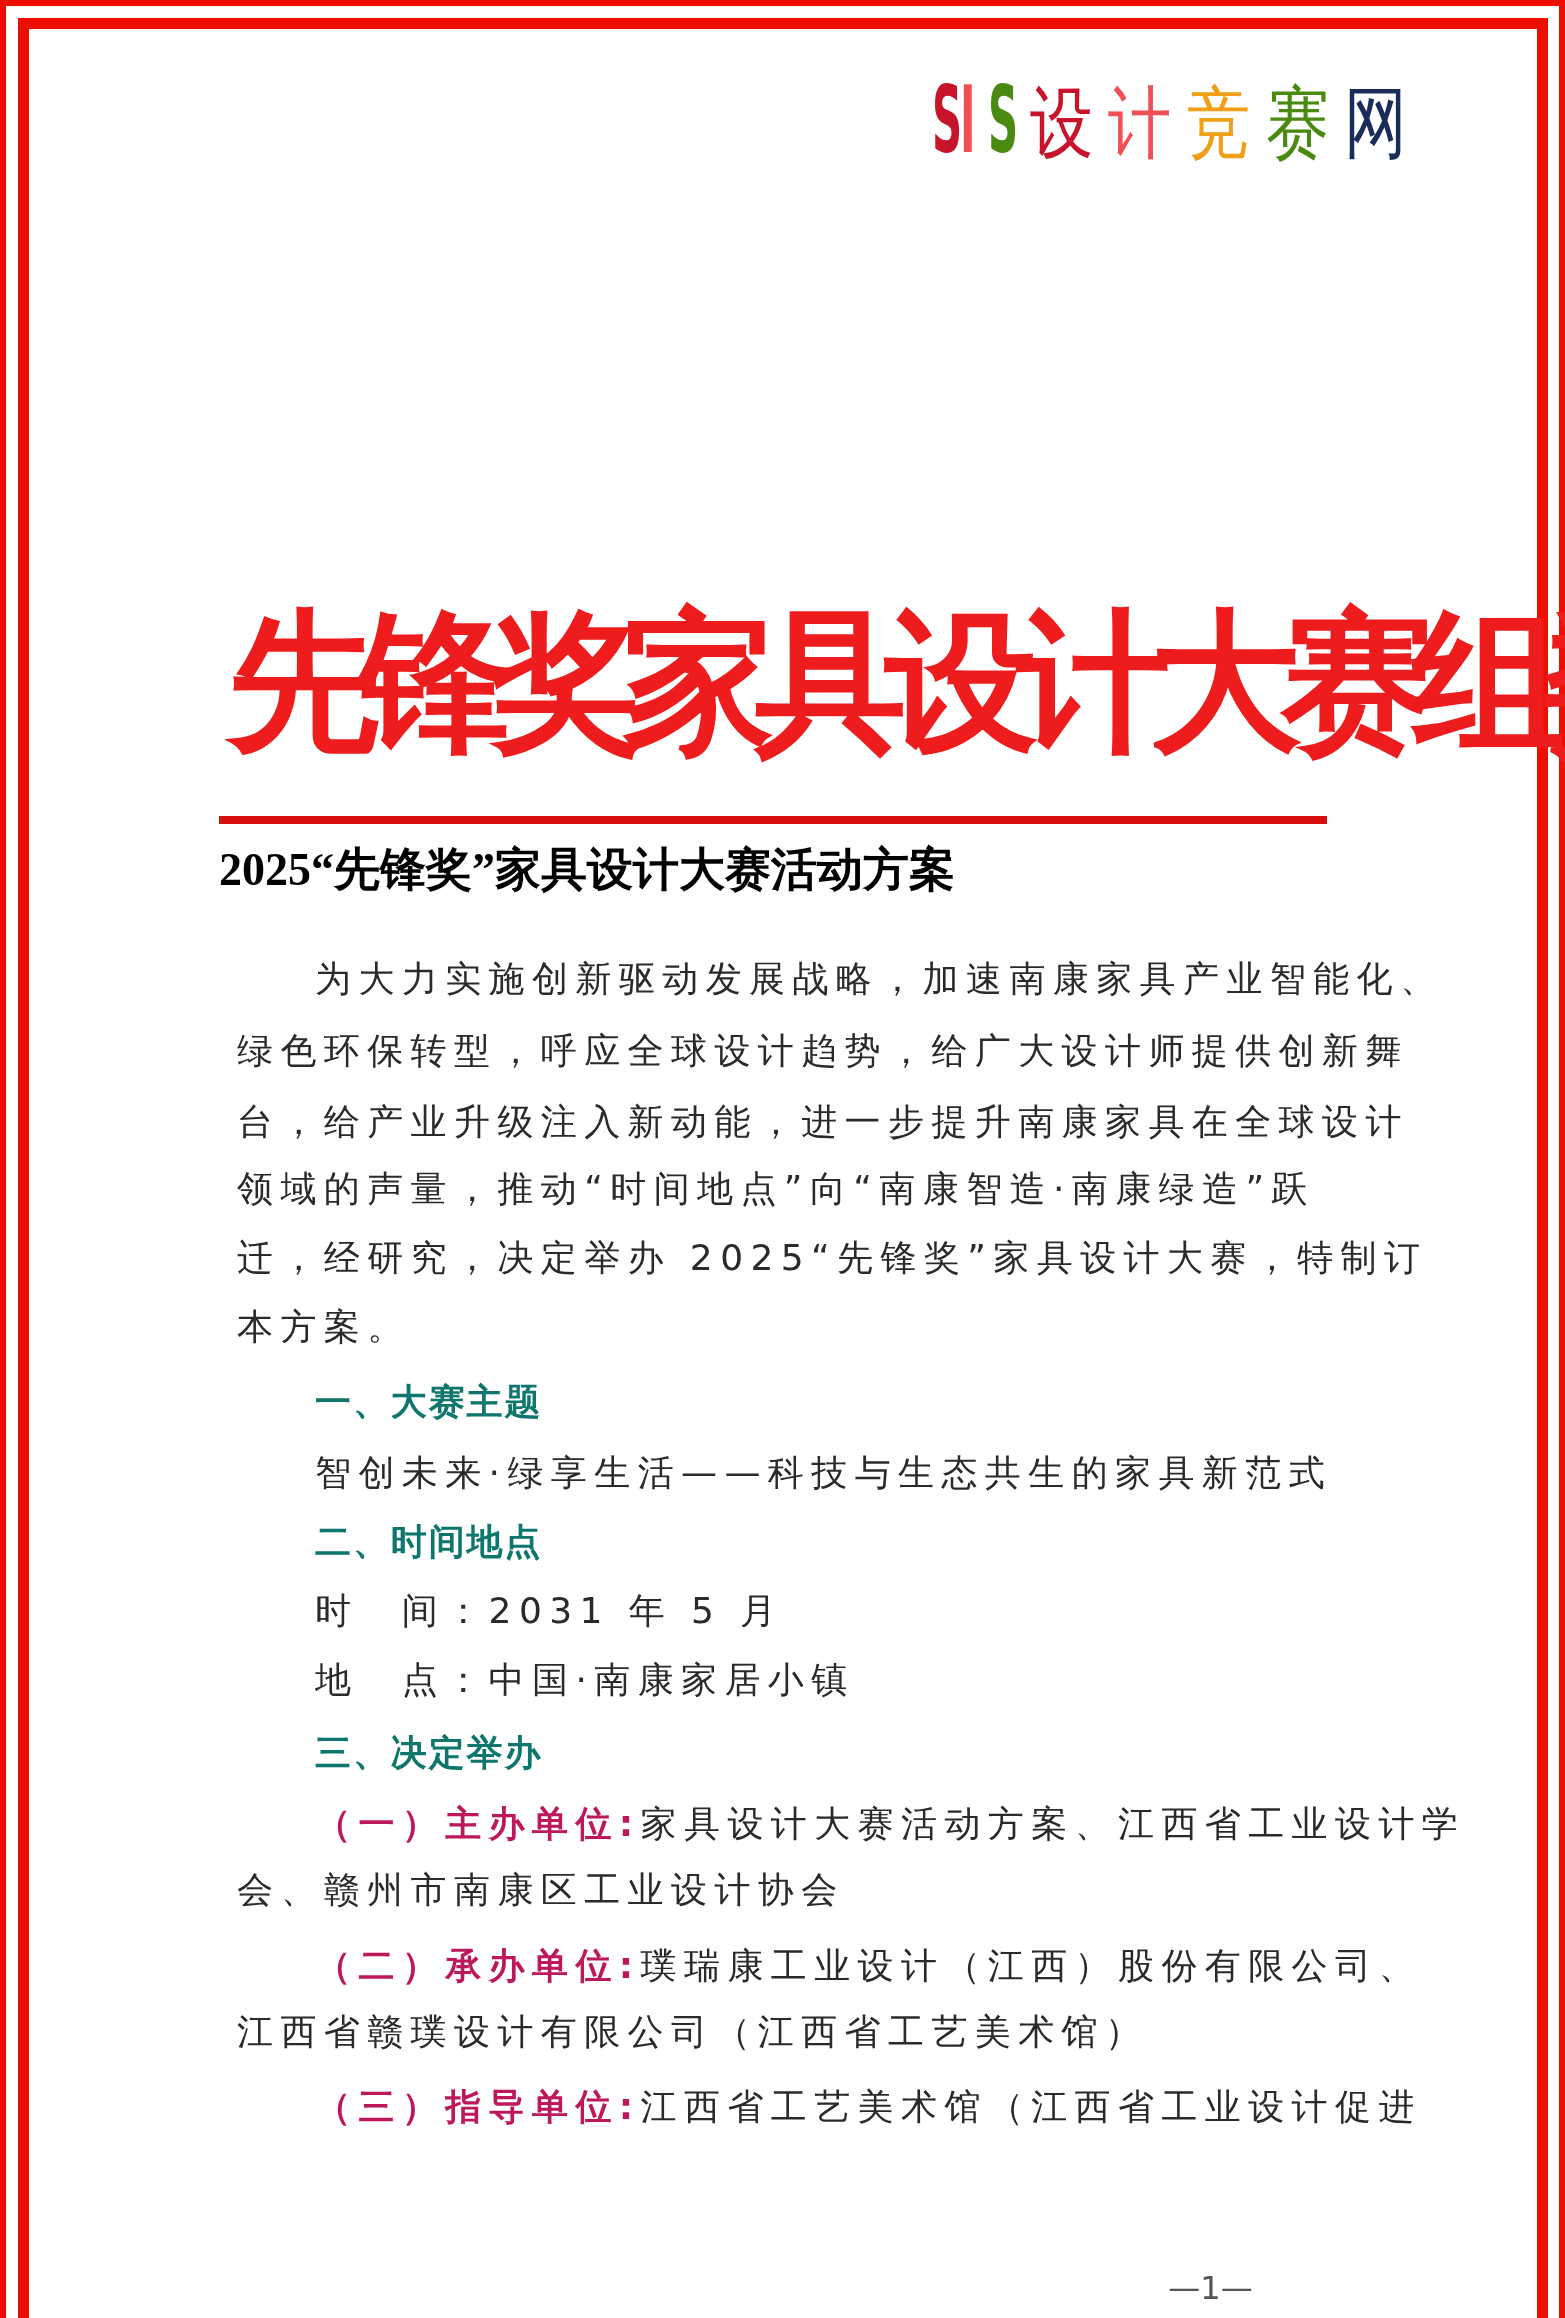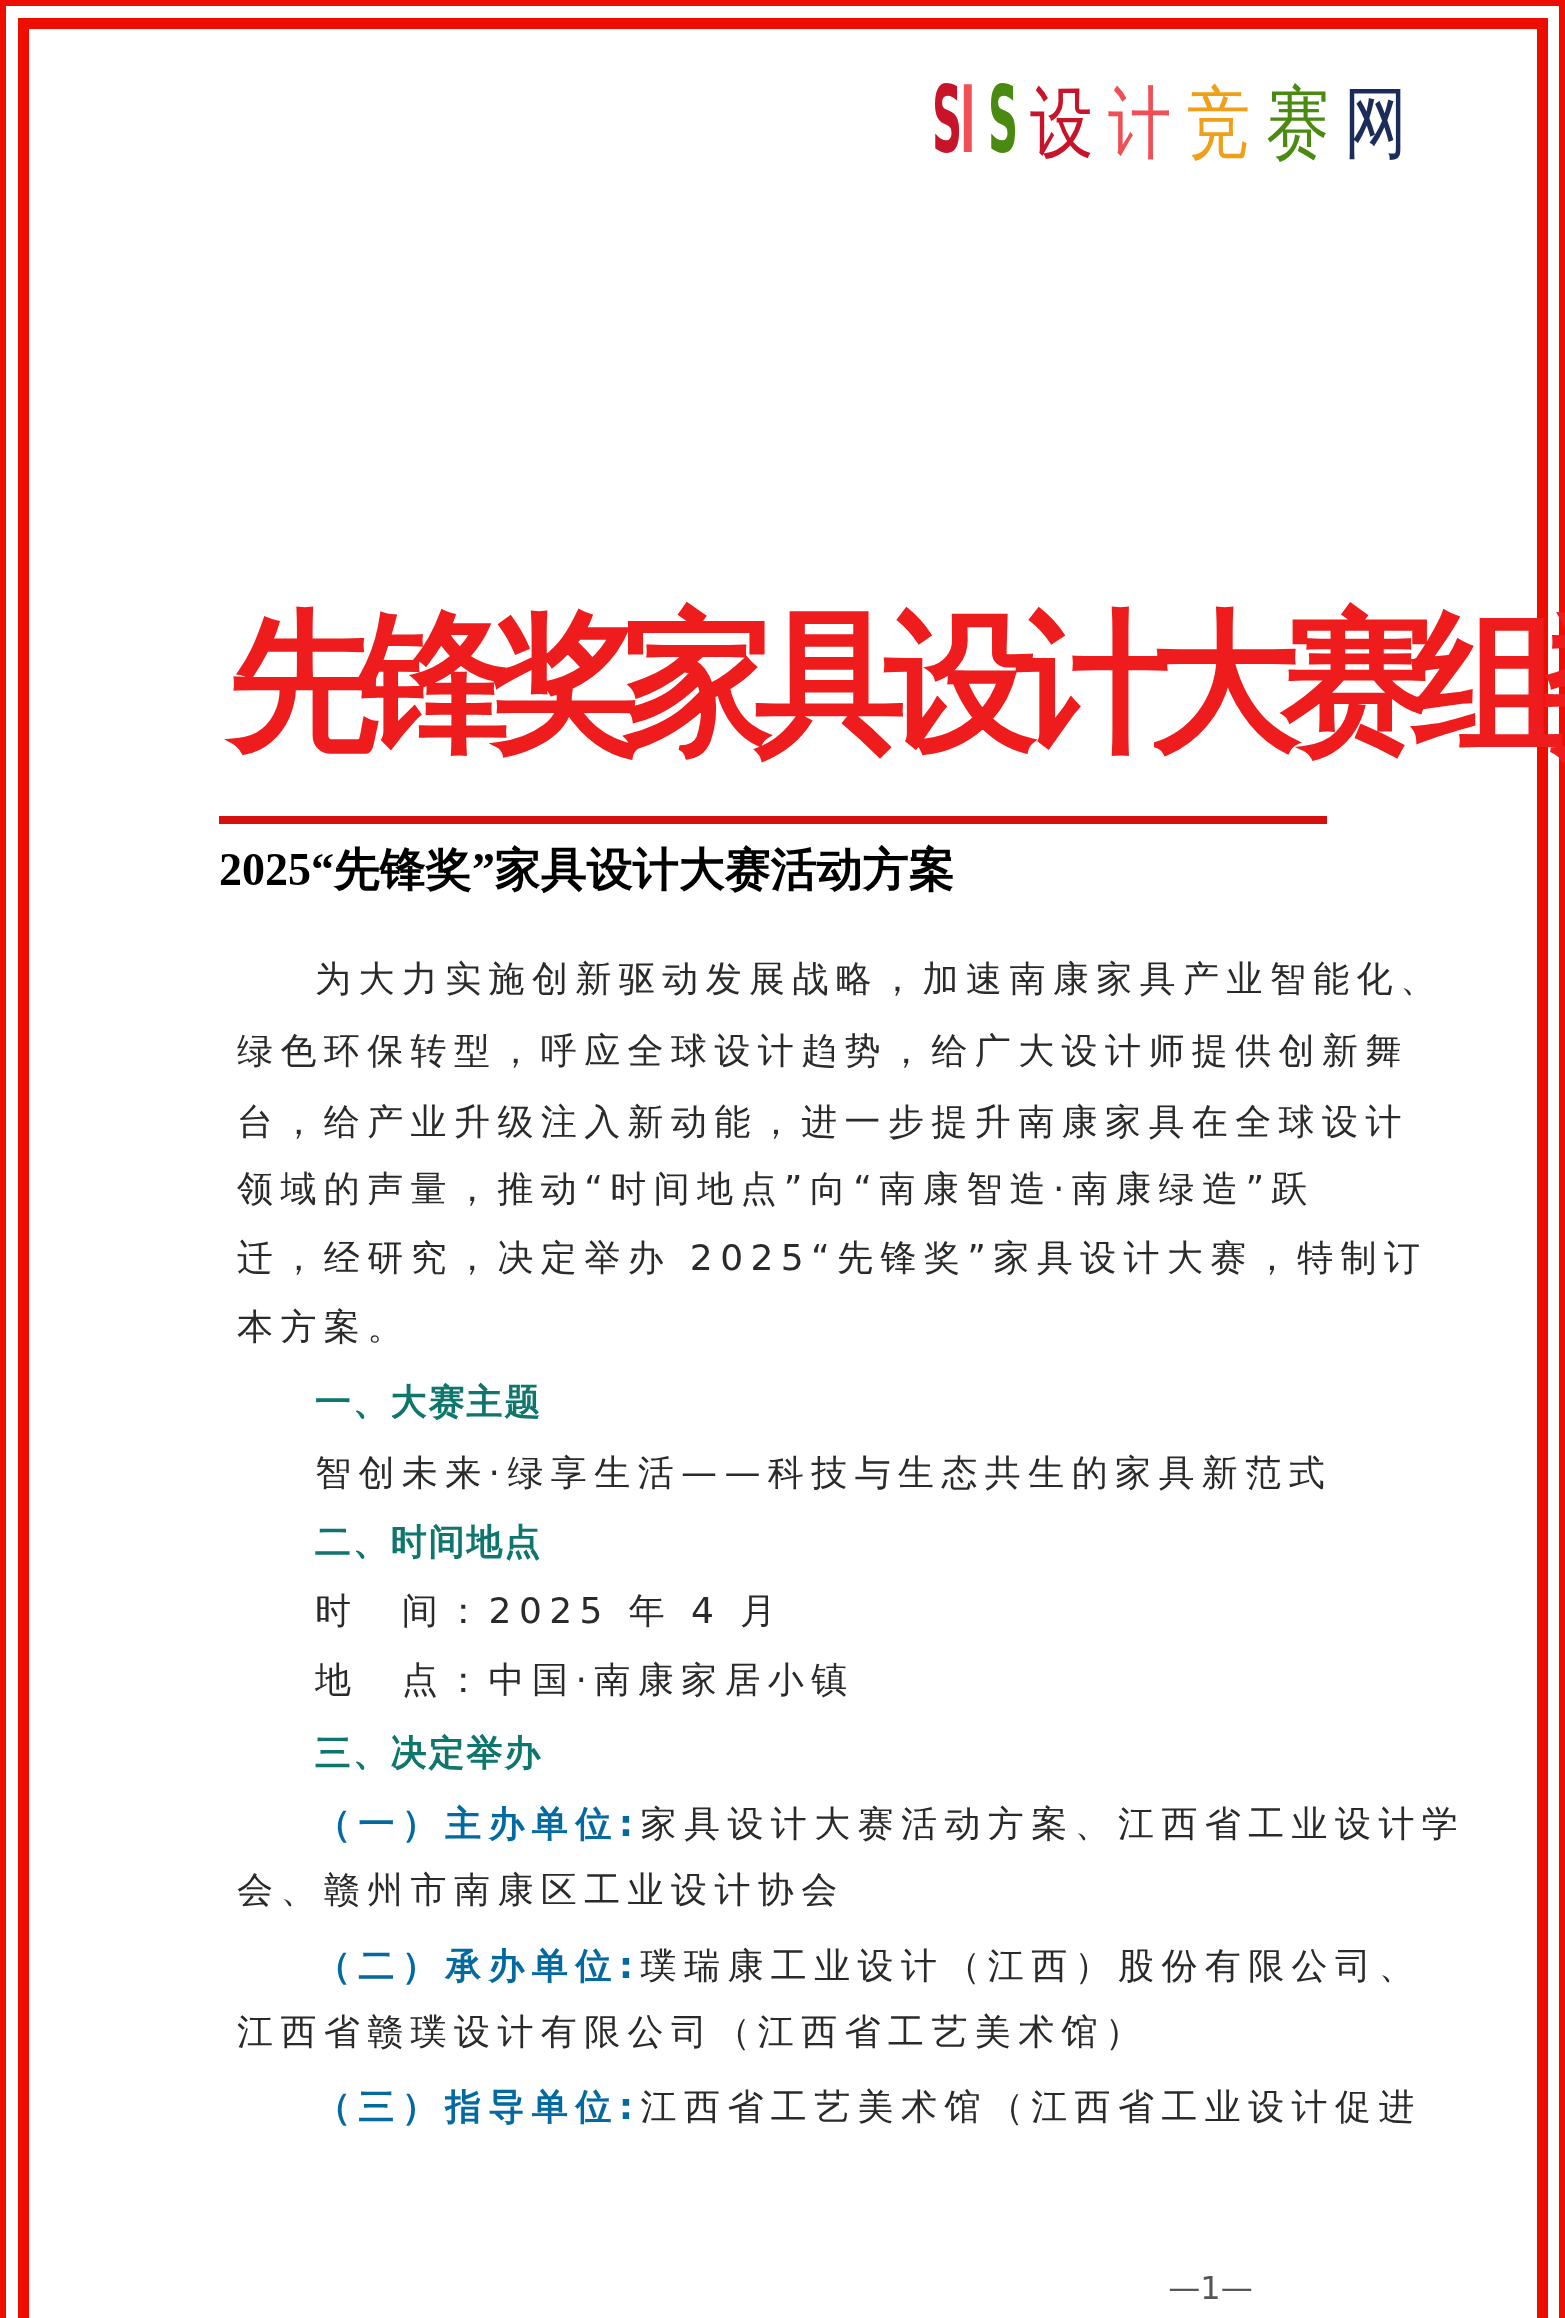--- a/index.html
+++ b/index.html
@@ -52,21 +52,21 @@
   }
   
   .line {
     position: absolute; left: 237px; width: 1099px; height: 60px;
     font-size: 36px; line-height: 60px; white-space: nowrap; color: #2a2a2a;
     letter-spacing: 7.4px;
     font-family: "DejaVu Sans", "Liberation Sans", sans-serif;
   }
   .line.indent { left: 315px; }
   .line.heading { font-weight: bold; color: #0f766e; letter-spacing: 1.9px; }
-  .line .lbl { font-weight: bold; color: #0369a1; }
+  .line .lbl { font-weight: bold; color: #be185d; }
   .page-num {
     position: absolute; left: 1150px; top: 2263px; width: 121px; height: 51px;
     font-size: 32px; line-height: 51px; color: #555; text-align: center;
     font-family: "DejaVu Sans", sans-serif;
   }
 </style>
 </head>
 <body>
 
 <div class="frame-outer"></div>
@@ -93,21 +93,21 @@
 <div class="line" style="top:1021px">绿色环保转型，呼应全球设计趋势，给广大设计师提供创新舞</div>
 <div class="line" style="top:1092px">台，给产业升级注入新动能，进一步提升南康家具在全球设计</div>
 <div class="line" style="top:1159px">领域的声量，推动“时间地点”向“南康智造·南康绿造”跃</div>
 <div class="line" style="top:1228px">迁，经研究，决定举办 2025“先锋奖”家具设计大赛，特制订</div>
 <div class="line" style="top:1297px">本方案。</div>
 
 <div class="line indent heading" style="top:1372px">一、大赛主题</div>
 <div class="line indent" style="top:1443px">智创未来·绿享生活——科技与生态共生的家具新范式</div>
 
 <div class="line indent heading" style="top:1512px">二、时间地点</div>
-<div class="line indent" style="top:1581px">时　间：2025 年 4 月</div>
+<div class="line indent" style="top:1581px">时　间：2031 年 5 月</div>
 <div class="line indent" style="top:1650px">地　点：中国·南康家居小镇</div>
 
 <div class="line indent heading" style="top:1723px">三、决定举办</div>
 
 <div class="line indent" style="top:1794px">
   <span class="lbl">（一）主办单位:</span><span>家具设计大赛活动方案、江西省工业设计学</span>
 </div>
 <div class="line" style="top:1860px">会、赣州市南康区工业设计协会</div>
 
 <div class="line indent" style="top:1936px">

